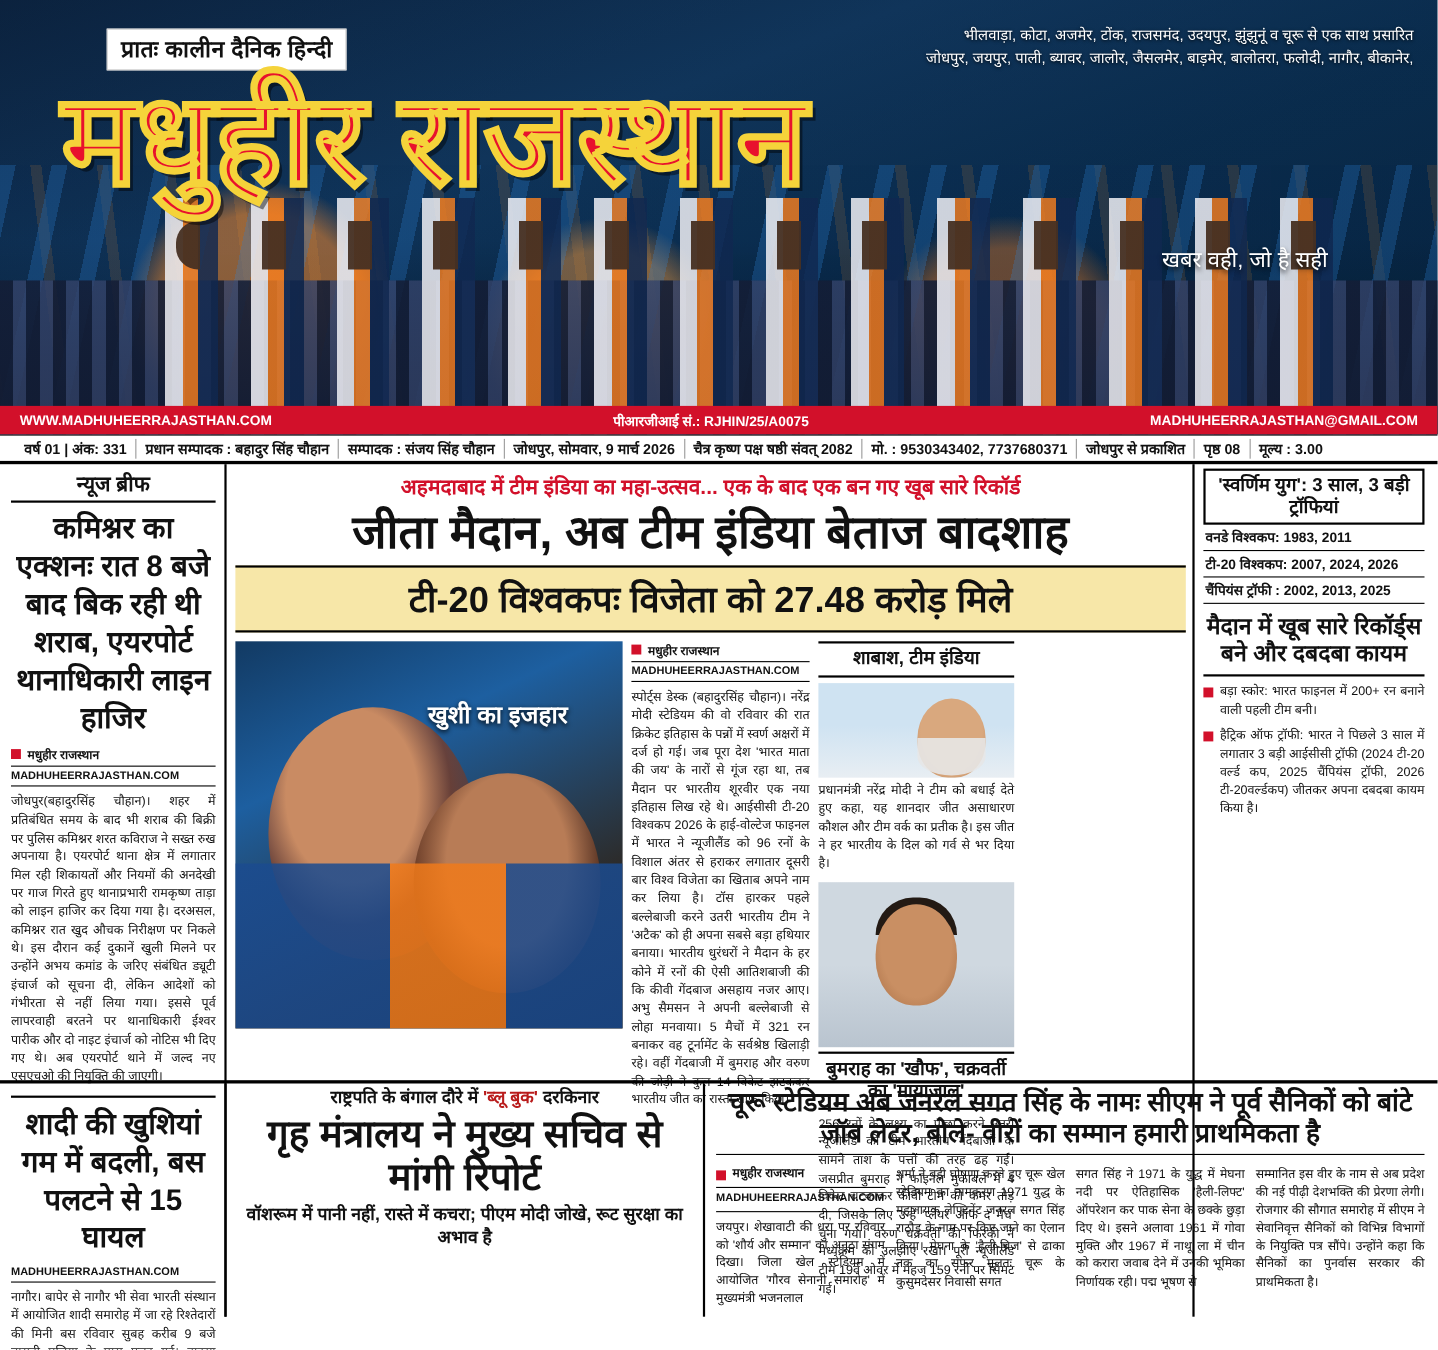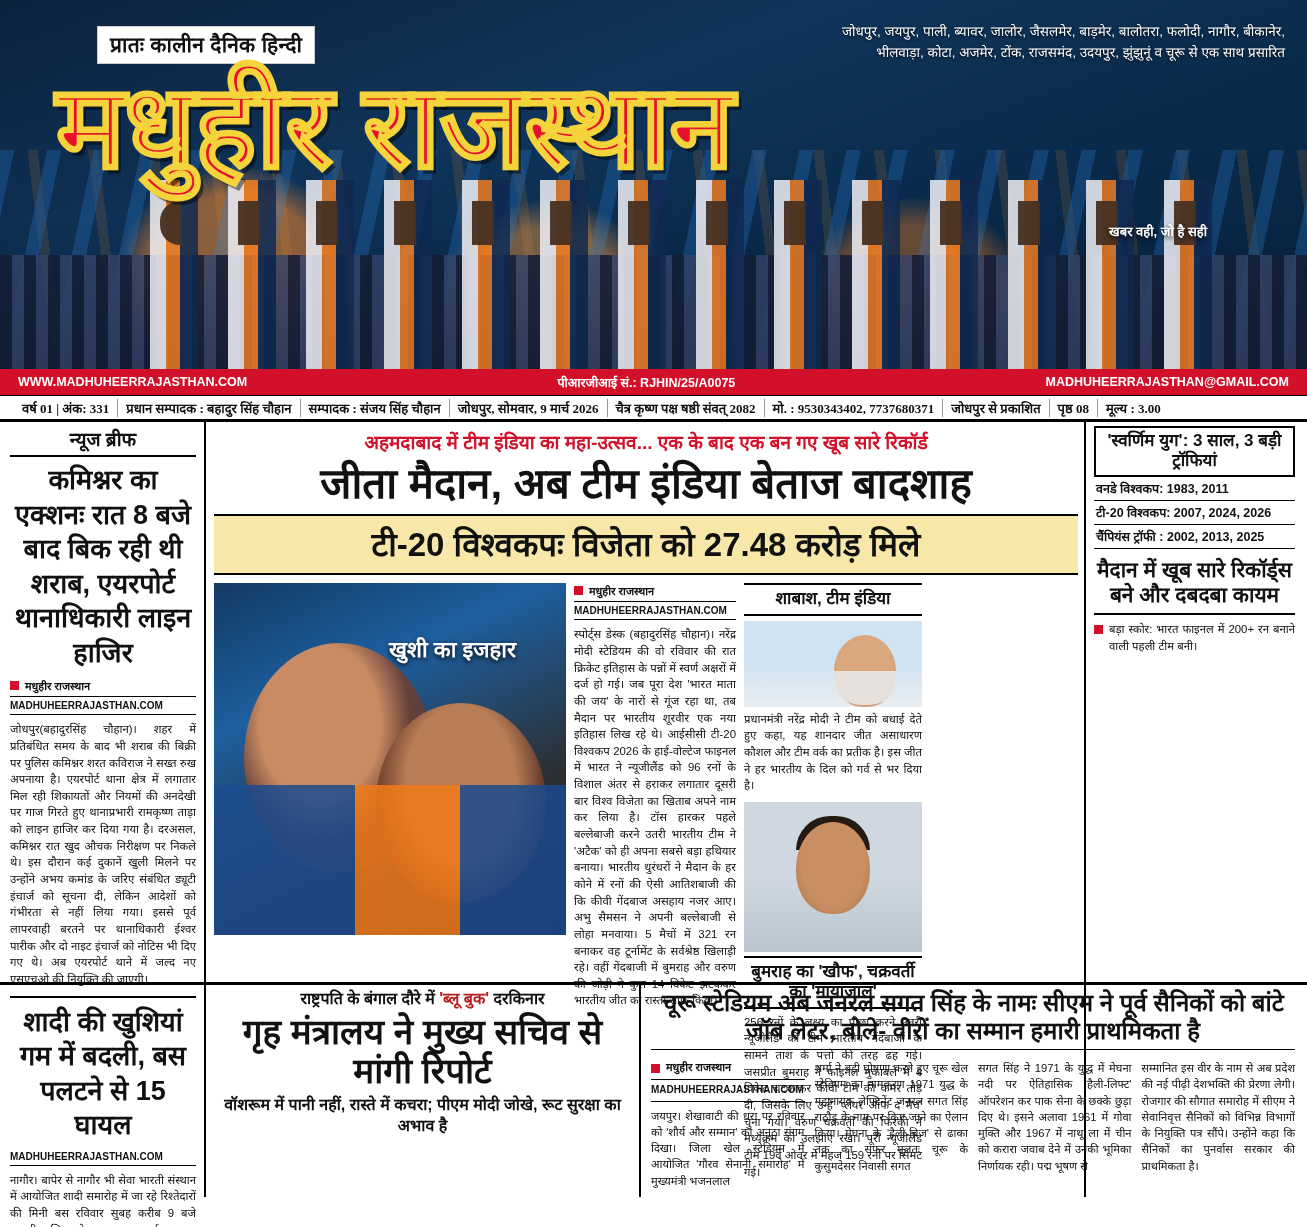--- a/index.html
+++ b/index.html
@@ -81,41 +81,41 @@
     font-size: 116px; font-weight: bold;
     letter-spacing: -1px;
     color: #e8112d;
     -webkit-text-stroke: 3px #f5d33a;
     text-shadow: 4px 5px 0 rgba(0,0,0,.45);
     white-space: nowrap;
     line-height: 130px;
   }
   .mh-sub {
     position: absolute; right: 100px; top: 222px;
-    color: #ffffff; font-size: 13px; font-weight: bold;
+    color: #ffffff; font-size: 20px; font-weight: normal;
     text-shadow: 0 2px 5px rgba(0,0,0,.85);
   }
   .mh-bar {
     position: absolute; left: 0; bottom: 0; width: 1307px; height: 26px;
     background: #d2102a; color: #fff;
     display: flex; align-items: center; justify-content: space-between;
     padding: 0 18px; font-size: 12.5px; font-weight: bold;
   }
   .mh-bar .center { color: #fff; }
 
   
   .infostrip {
     width: 1307px; height: 27px;
     border-top: 1px solid #000; border-bottom: 3px solid #000;
     display: flex; align-items: center;
     font-size: 13px; font-weight: bold;
     padding: 0 14px; gap: 0px;
     background: #fff;
   }
-  .infostrip span { padding: 0 8px; border-right: 1px solid #999; white-space: nowrap; font-family: Liberation Serif, serif; }
+  .infostrip span { padding: 0 8px; border-right: 1px solid #999; white-space: nowrap; }
   .infostrip span:last-child { border-right: none; }
 
   
   .page {
     position: relative;
     width: 1307px; height: 775px;
     display: flex;
   }
 
   
@@ -230,22 +230,22 @@
 <div class="masthead">
   <div class="mh-photo"></div>
   <div class="mh-shards"></div>
   <div class="mh-crowd"></div>
   <div class="mh-players"></div>
   <div class="mh-heads"></div>
 
   <div class="tagline-box">प्रातः कालीन दैनिक हिन्दी</div>
 
   <div class="mh-cities">
+    <div>भीलवाड़ा, कोटा, अजमेर, टोंक, राजसमंद, उदयपुर, झुंझुनूं व चूरू से एक साथ प्रसारित</div>
     <div>जोधपुर, जयपुर, पाली, ब्यावर, जालोर, जैसलमेर, बाड़मेर, बालोतरा, फलोदी, नागौर, बीकानेर,</div>
-    <div>भीलवाड़ा, कोटा, अजमेर, टोंक, राजसमंद, उदयपुर, झुंझुनूं व चूरू से एक साथ प्रसारित</div>
   </div>
 
   <div class="mh-title">मधुहीर राजस्थान</div>
   <div class="mh-sub">खबर वही, जो है सही</div>
 
   <div class="mh-bar">
     <span>WWW.MADHUHEERRAJASTHAN.COM</span>
     <span class="center">पीआरजीआई सं.: RJHIN/25/A0075</span>
     <span>MADHUHEERRAJASTHAN@GMAIL.COM</span>
   </div>
@@ -326,20 +326,24 @@
     <div class="box-head">'स्वर्णिम युग': 3 साल, 3 बड़ी ट्रॉफियां</div>
     <div class="stat-row">वनडे विश्वकप: 1983, 2011</div>
     <div class="stat-row">टी-20 विश्वकप: 2007, 2024, 2026</div>
     <div class="stat-row">चैंपियंस ट्रॉफी : 2002, 2013, 2025</div>
 
     <div class="rc-head">मैदान में खूब सारे रिकॉर्ड्स बने और दबदबा कायम</div>
 
     <div class="bullet">
       <span class="dot"></span>
       <span>बड़ा स्कोर: भारत फाइनल में 200+ रन बनाने वाली पहली टीम बनी।</span>
+    </div>
+    <div class="bullet">
+      <span class="dot"></span>
+      <span>हैट्रिक ऑफ ट्रॉफी: भारत ने पिछले 3 साल में लगातार 3 बड़ी आईसीसी ट्रॉफी (2024 टी-20 वर्ल्ड कप, 2025 चैंपियंस ट्रॉफी, 2026 टी-20वर्ल्डकप) जीतकर अपना दबदबा कायम किया है।</span>
     </div>
   </div>
 
   <div class="bottom">
     <div class="bl"></div>
 
     <div class="bc">
       <div class="b-kicker">
         <span>राष्ट्रपति के बंगाल दौरे में </span><span class="hl">'ब्लू बुक'</span><span> दरकिनार</span>
       </div>

